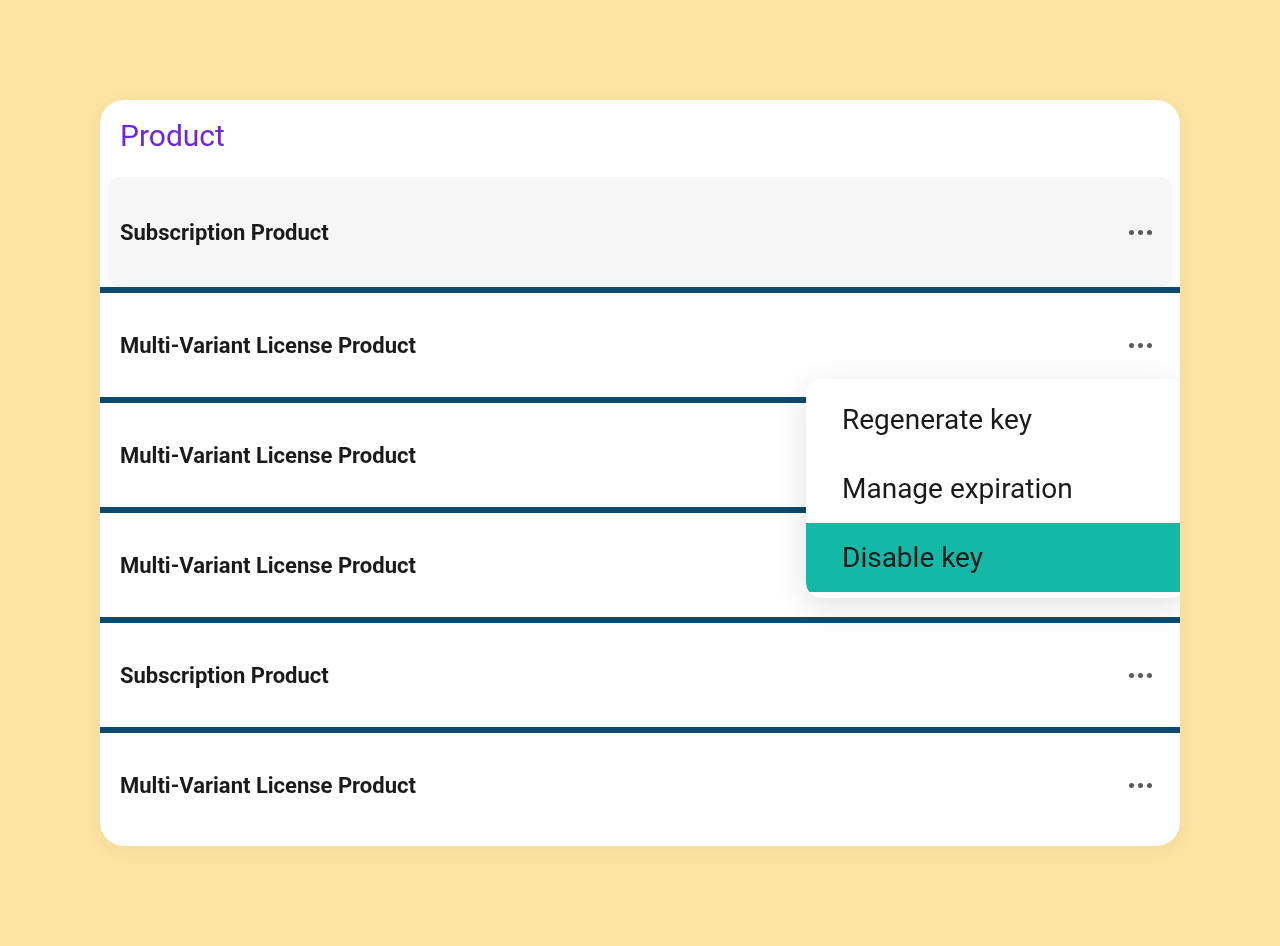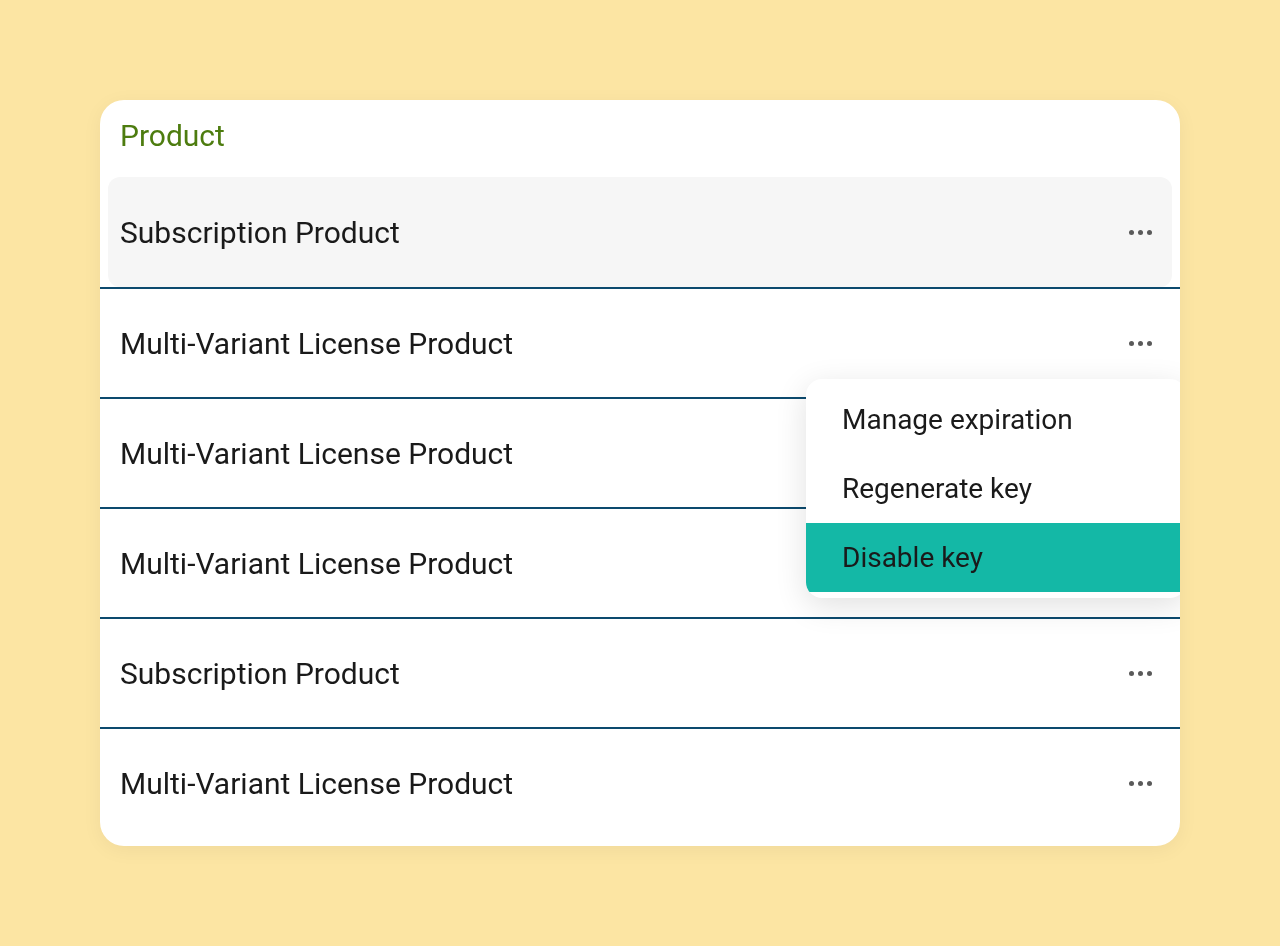--- a/index.html
+++ b/index.html
@@ -24,43 +24,43 @@
       height: 746px;
       overflow: hidden;
       box-shadow: 0 4px 20px rgba(0,0,0,0.05);
       position: relative;
     }
     .header {
       padding: 18px 20px 24px 20px;
     }
     .header-title {
       font-size: 30px;
-      color: #4d7c0f;
+      color: #6d28d9;
       font-weight: 400;
     }
     .row {
       display: flex;
       align-items: center;
       justify-content: space-between;
       padding: 0 20px;
       height: 110px;
-      border-top: 2px solid #0c4a6e;
+      border-top: 6px solid #0c4a6e;
       position: relative;
     }
     .row.highlighted {
       background: #f6f6f6;
       border-radius: 12px;
       margin: 0 8px;
       padding: 0 12px;
       border-top: none;
     }
     .row-name {
-      font-size: 30px;
+      font-size: 22px;
       color: #1a1a1a;
-      font-weight: 400;
+      font-weight: 700;
     }
     .more-btn {
       width: 40px;
       height: 40px;
       display: flex;
       align-items: center;
       justify-content: center;
       cursor: pointer;
       color: #4a4a4a;
       font-size: 24px;
@@ -167,17 +167,17 @@
     <div class="more-btn">
       <span class="dots">
         <span class="dot"></span>
           <span class="dot"></span>
           <span class="dot"></span>
       </span>
     </div>
   </div>
 
   <div class="dropdown">
+    <div class="dropdown-item">Regenerate key</div>
     <div class="dropdown-item">Manage expiration</div>
-    <div class="dropdown-item">Regenerate key</div>
     <div class="dropdown-item hovered">Disable key</div>
   </div>
 </div>
 
 </body></html>

